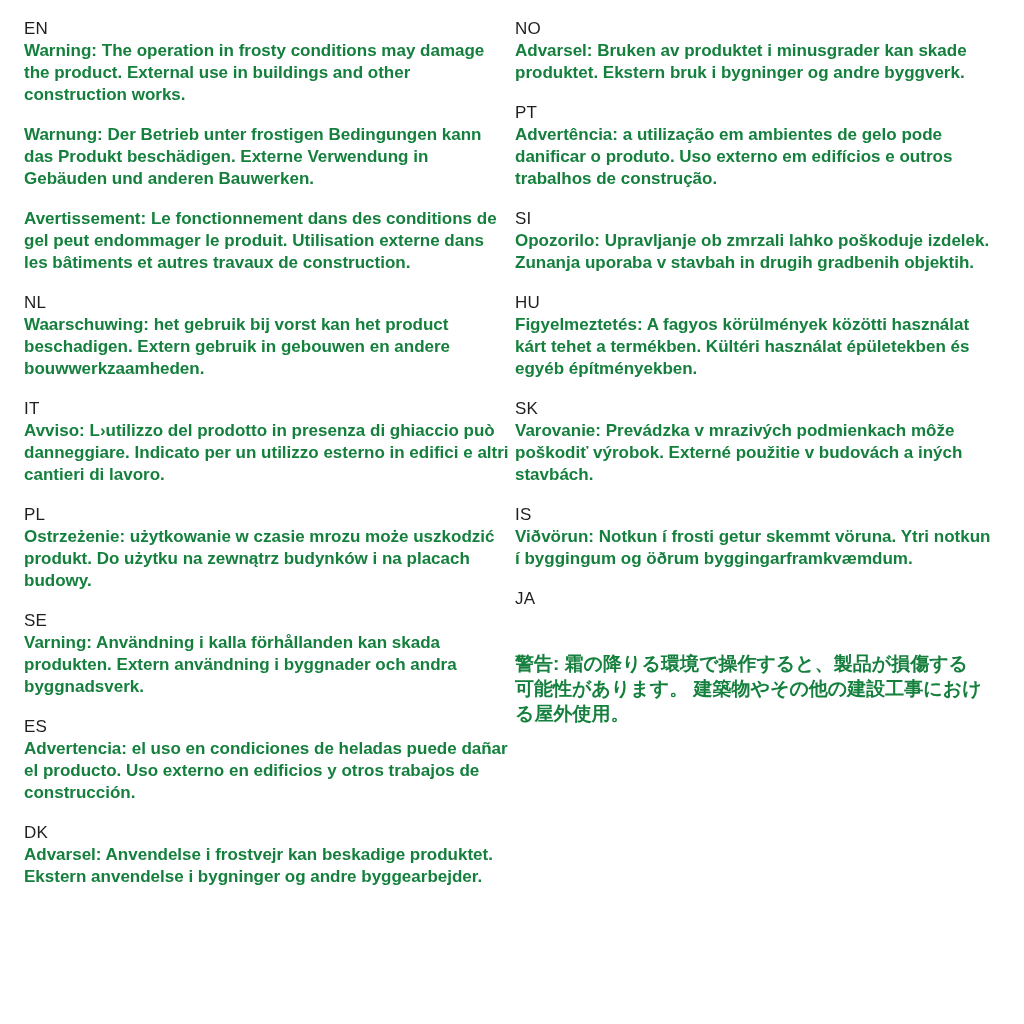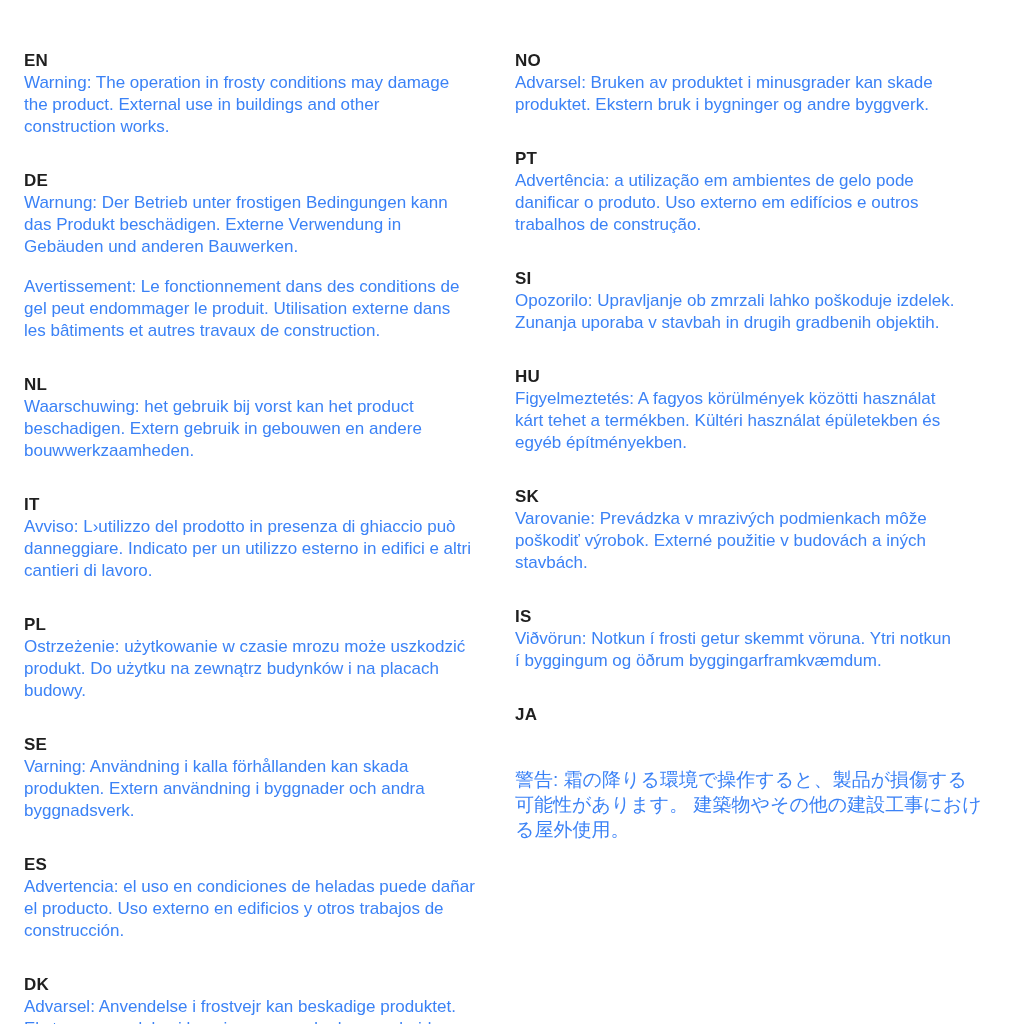--- a/index.html
+++ b/index.html
@@ -24,30 +24,30 @@
     flex: 0 0 auto;
   }
   .col-left  { width: 491px; }
   .col-right { width: 499px; }
   .section {
     margin-bottom: 18px;
   }
   .lang-code {
     font-size: 17px;
     line-height: 22px;
-    font-weight: bold;
+    font-weight: normal;
     color: #1f1f1f;
     letter-spacing: 0.2px;
-    margin-top: 32px;
   }
   .warn-text {
     font-size: 17px;
     line-height: 22px;
     white-space: pre;
-    color: #3b82f6;
+    color: #15803d;
+    font-weight: bold;
   }
   .section-ja .warn-text {
     font-size: 19px;
     line-height: 25px;
     margin-top: 41px;
   }
 </style>
 </head>
 <body>
 
@@ -56,21 +56,20 @@
   <div class="col col-left">
 
     <div class="section">
       <div class="lang-code">EN</div>
       <div class="warn-text">Warning: The operation in frosty conditions may damage
 the product. External use in buildings and other
 construction works.</div>
     </div>
 
     <div class="section">
-      <div class="lang-code">DE</div>
       <div class="warn-text">Warnung: Der Betrieb unter frostigen Bedingungen kann
 das Produkt beschädigen. Externe Verwendung in
 Gebäuden und anderen Bauwerken.</div>
     </div>
 
     <div class="section">
       <div class="warn-text">Avertissement: Le fonctionnement dans des conditions de
 gel peut endommager le produit. Utilisation externe dans
 les bâtiments et autres travaux de construction.</div>
     </div>

